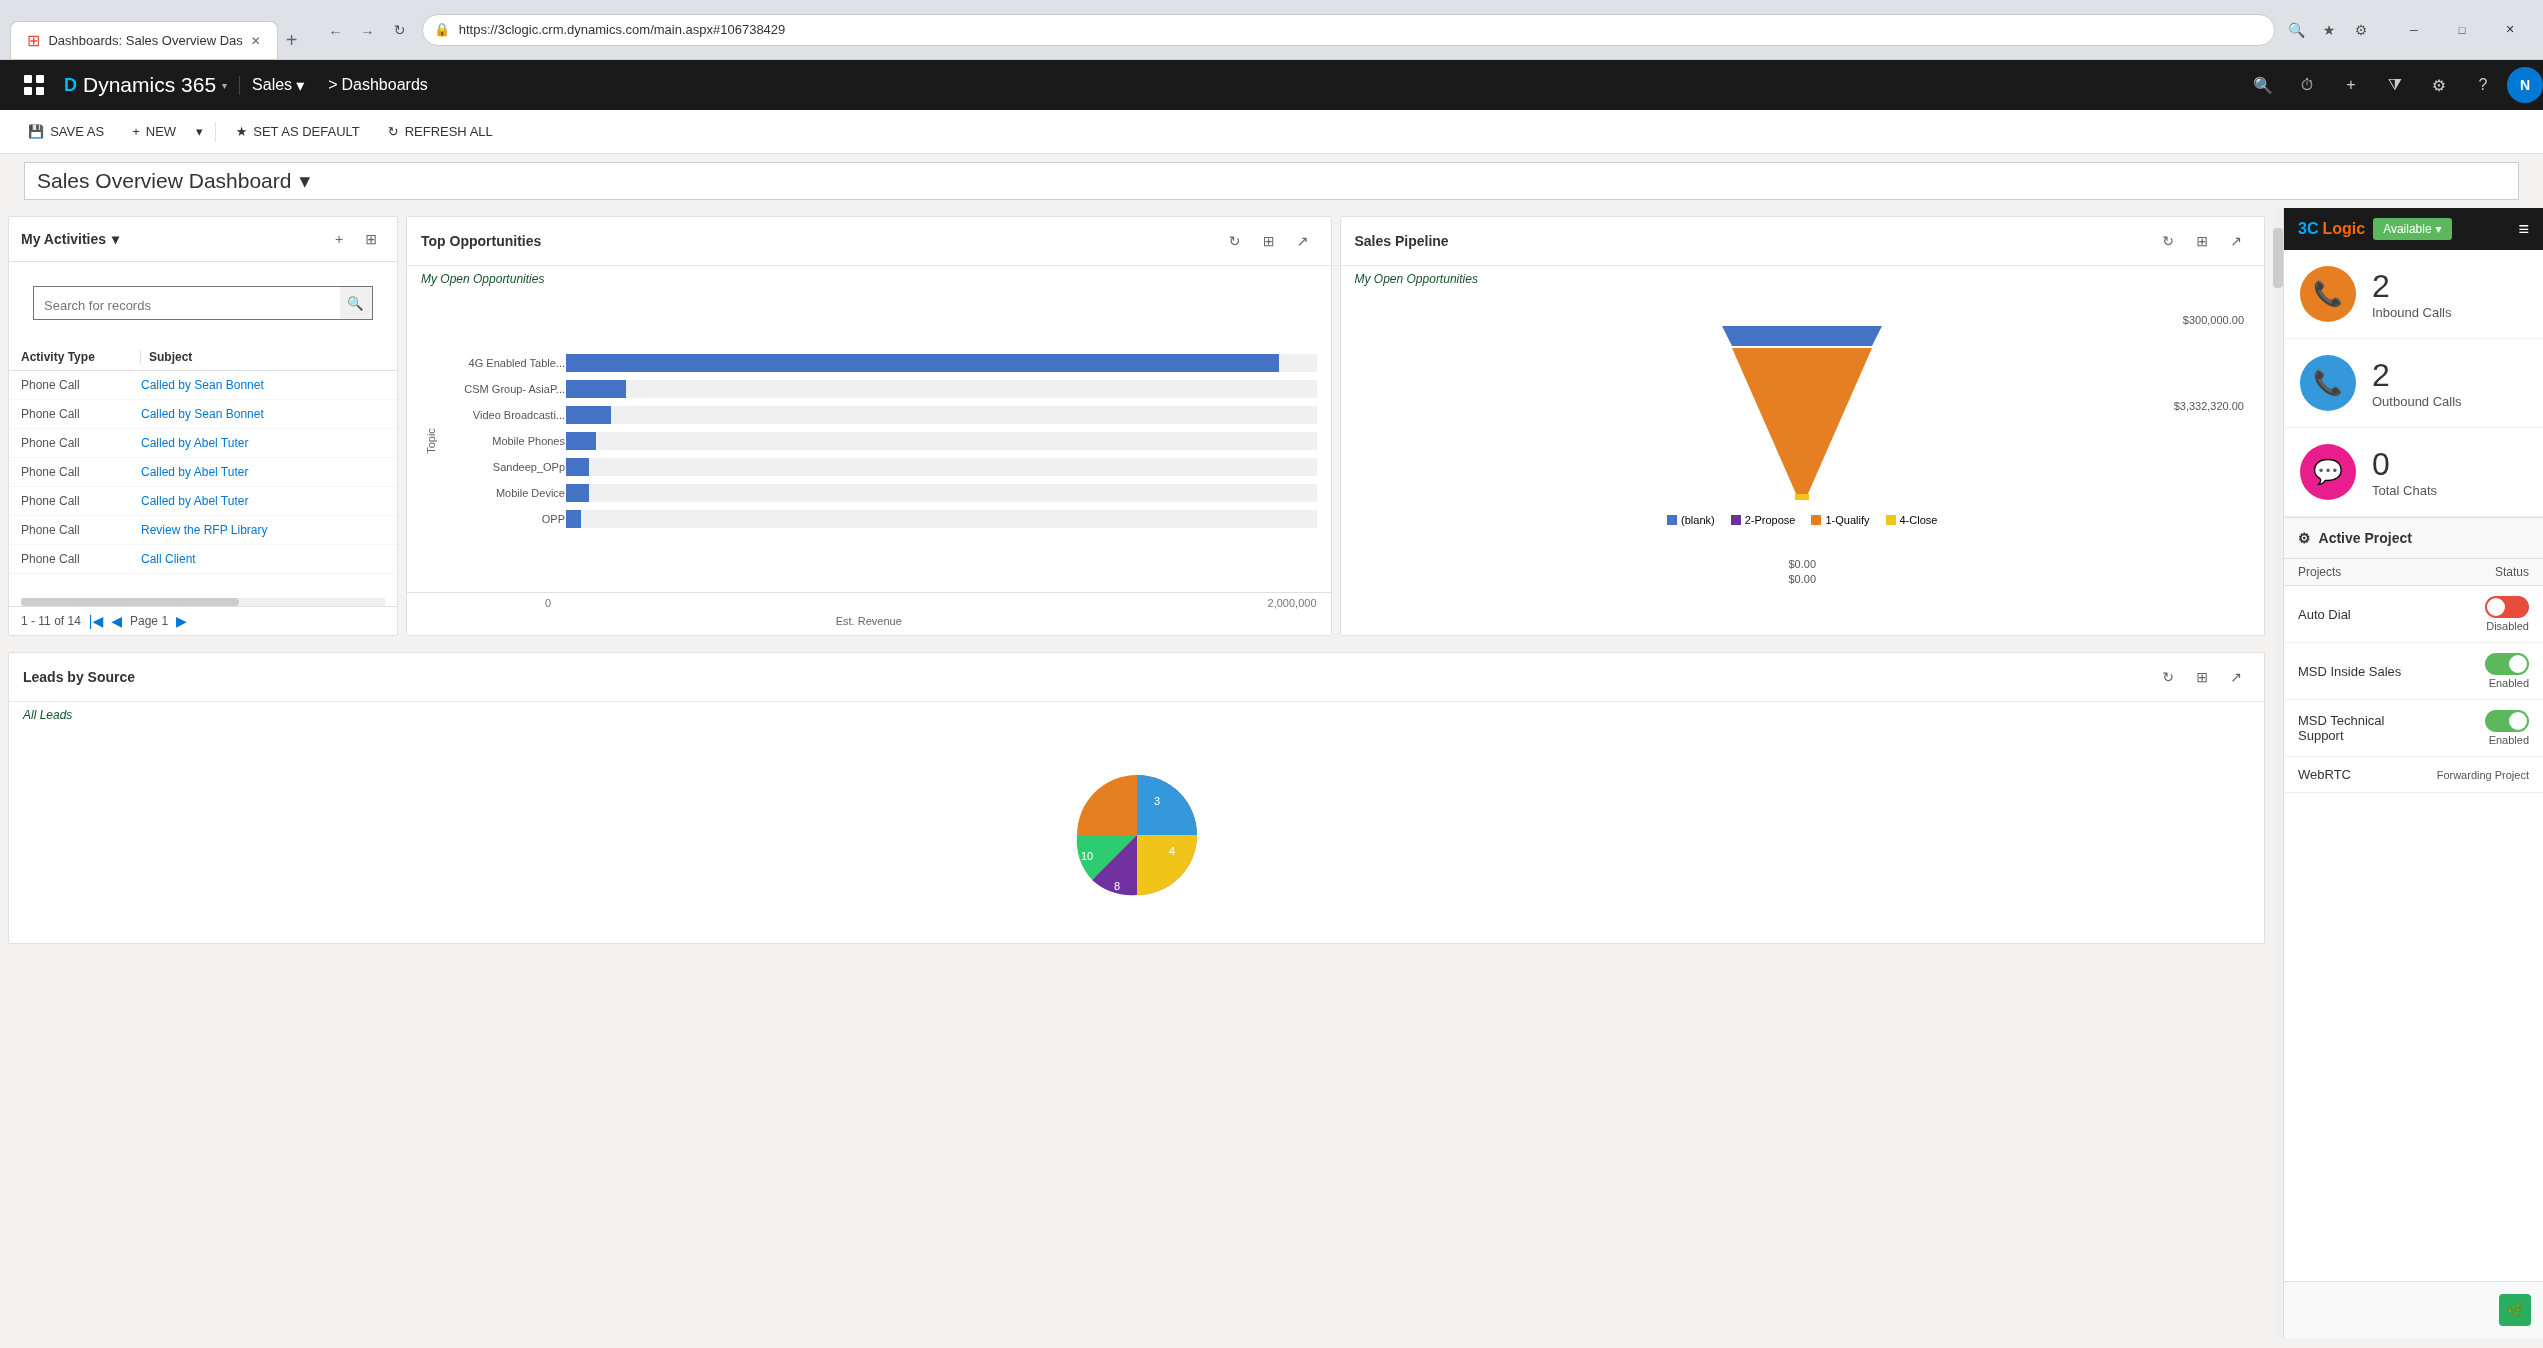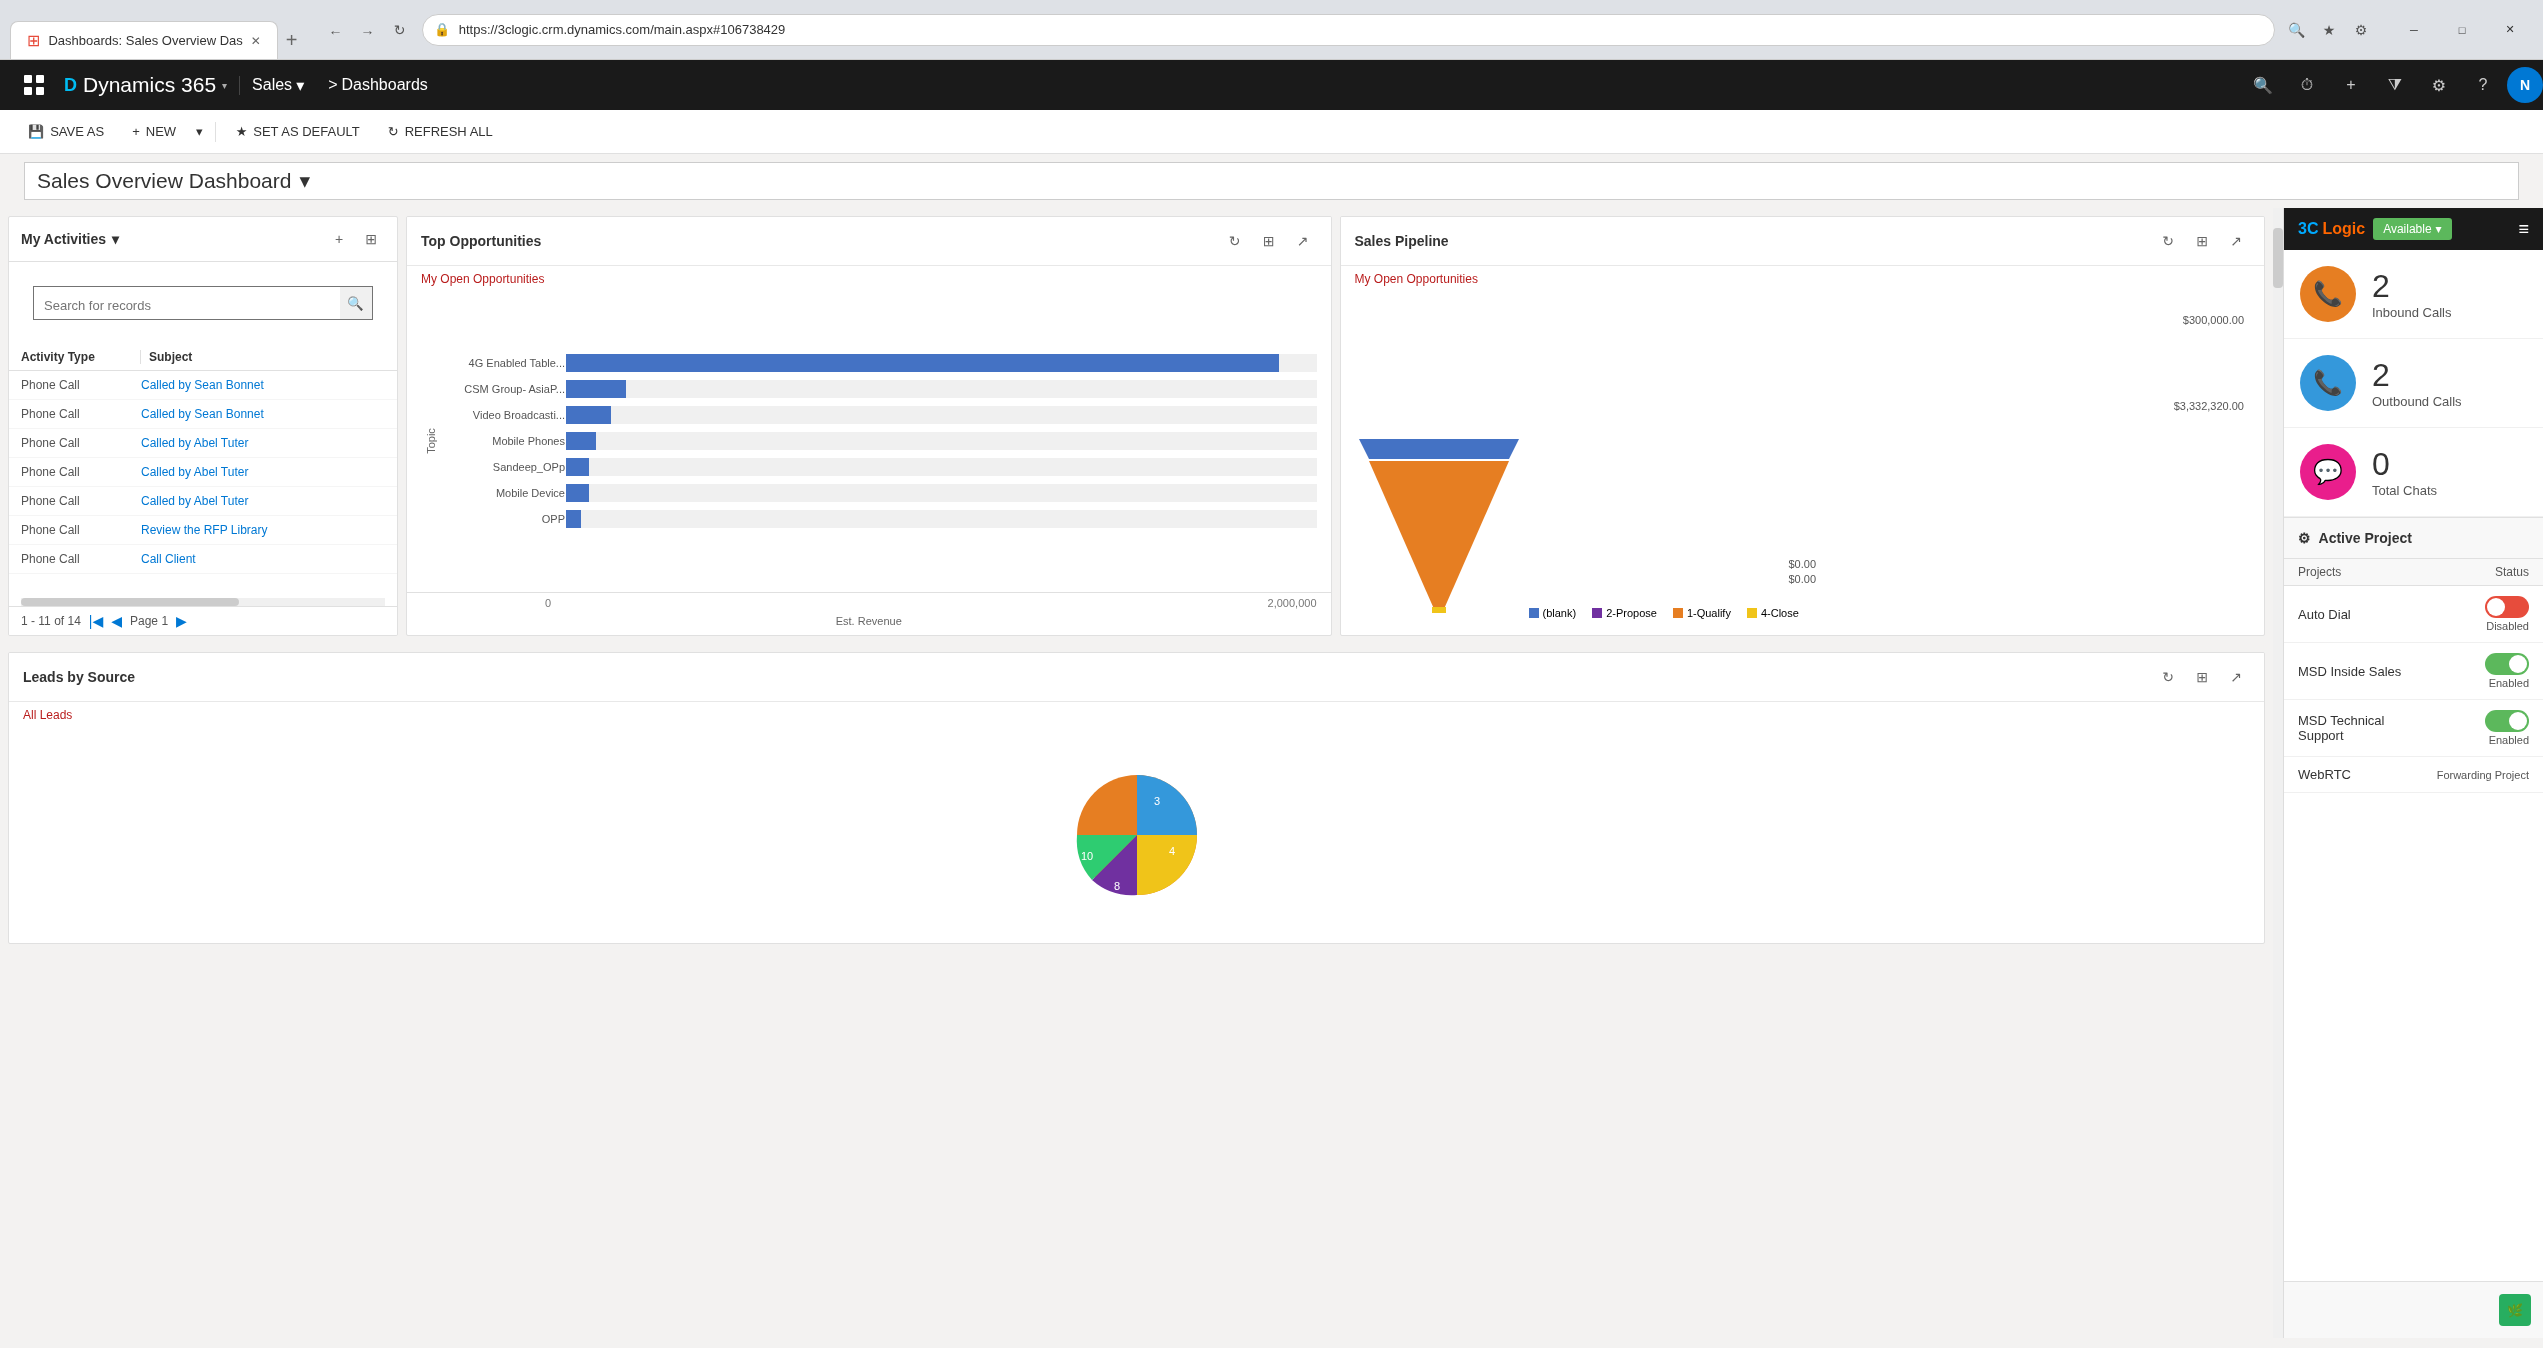--- a/index.html
+++ b/index.html
@@ -97,21 +97,21 @@
     .activity-type { width: 120px; font-size: 12px; color: #555; flex-shrink: 0; }
     .activity-subject { flex: 1; font-size: 12px; color: #0078d4; cursor: pointer; }
     .pager { display: flex; align-items: center; padding: 6px 12px; border-top: 1px solid #e0e0e0; background: white; font-size: 12px; color: #555; gap: 8px; }
     .pager-btn { border: none; background: none; cursor: pointer; color: #0078d4; font-size: 14px; }
     .pager-btn:disabled { color: #aaa; cursor: default; }
     .scrollbar-h { height: 8px; background: #f0f0f0; margin: 0 12px; }
     .scrollbar-thumb-h { height: 8px; background: #ccc; width: 60%; border-radius: 4px; }
 
     
     .opportunities-widget { flex: 1; }
-    .chart-subtitle { font-size: 12px; color: #b91c1c; padding: 6px 14px 4px; }
+    .chart-subtitle { font-size: 12px; color: #14532d; padding: 6px 14px 4px; font-style: italic; }
     .bar-row { display: flex; align-items: center; gap: 1px; }
     .bar-label { width: 120px; text-align: right; font-size: 11px; color: #555; flex-shrink: 0; white-space: nowrap; overflow: hidden; text-overflow: ellipsis; }
     .bar-track { flex: 1; height: 18px; background: #f0f0f0; position: relative; }
     .bar-fill { height: 100%; background: #4472c4; }
     .axis-label { font-size: 11px; color: #666; text-align: center; padding: 4px 14px 8px; }
 
     
     .pipeline-widget { flex: 1; }
     .funnel-labels { display: flex; gap: 16px; flex-wrap: wrap; justify-content: center; font-size: 11px; margin-top: 8px; }
     .funnel-label { display: flex; align-items: center; gap: 4px; }
@@ -359,21 +359,21 @@
       <div class="widget-card pipeline-widget">
         <div class="widget-header">
           <div class="widget-title">Sales Pipeline</div>
           <div class="widget-actions">
             <button class="widget-action-btn">↻</button>
             <button class="widget-action-btn">⊞</button>
             <button class="widget-action-btn">↗</button>
           </div>
         </div>
         <div class="chart-subtitle">My Open Opportunities</div>
-        <div style="flex:1;position:relative;display:flex;flex-direction:row;align-items:flex-end;padding:16px 8px;">
+        <div style="flex:1;position:relative;display:flex;flex-direction:column;align-items:center;padding:16px 8px;">
           <span style="font-size:11px;color:#555;position:absolute;right:20px;top:24px;">$300,000.00</span>
           <svg width="180" height="200" viewBox="0 0 180 200">
 
             <polygon points="10,20 170,20 160,40 20,40" fill="#4472c4"></polygon>
 
             <polygon points="20,42 160,42 95,190 85,190" fill="#e67e22"></polygon>
 
             <rect x="83" y="188" width="14" height="6" fill="#f0c419"></rect>
           </svg>
           <span style="font-size:11px;color:#555;position:absolute;right:20px;top:110px;">$3,332,320.00</span>

